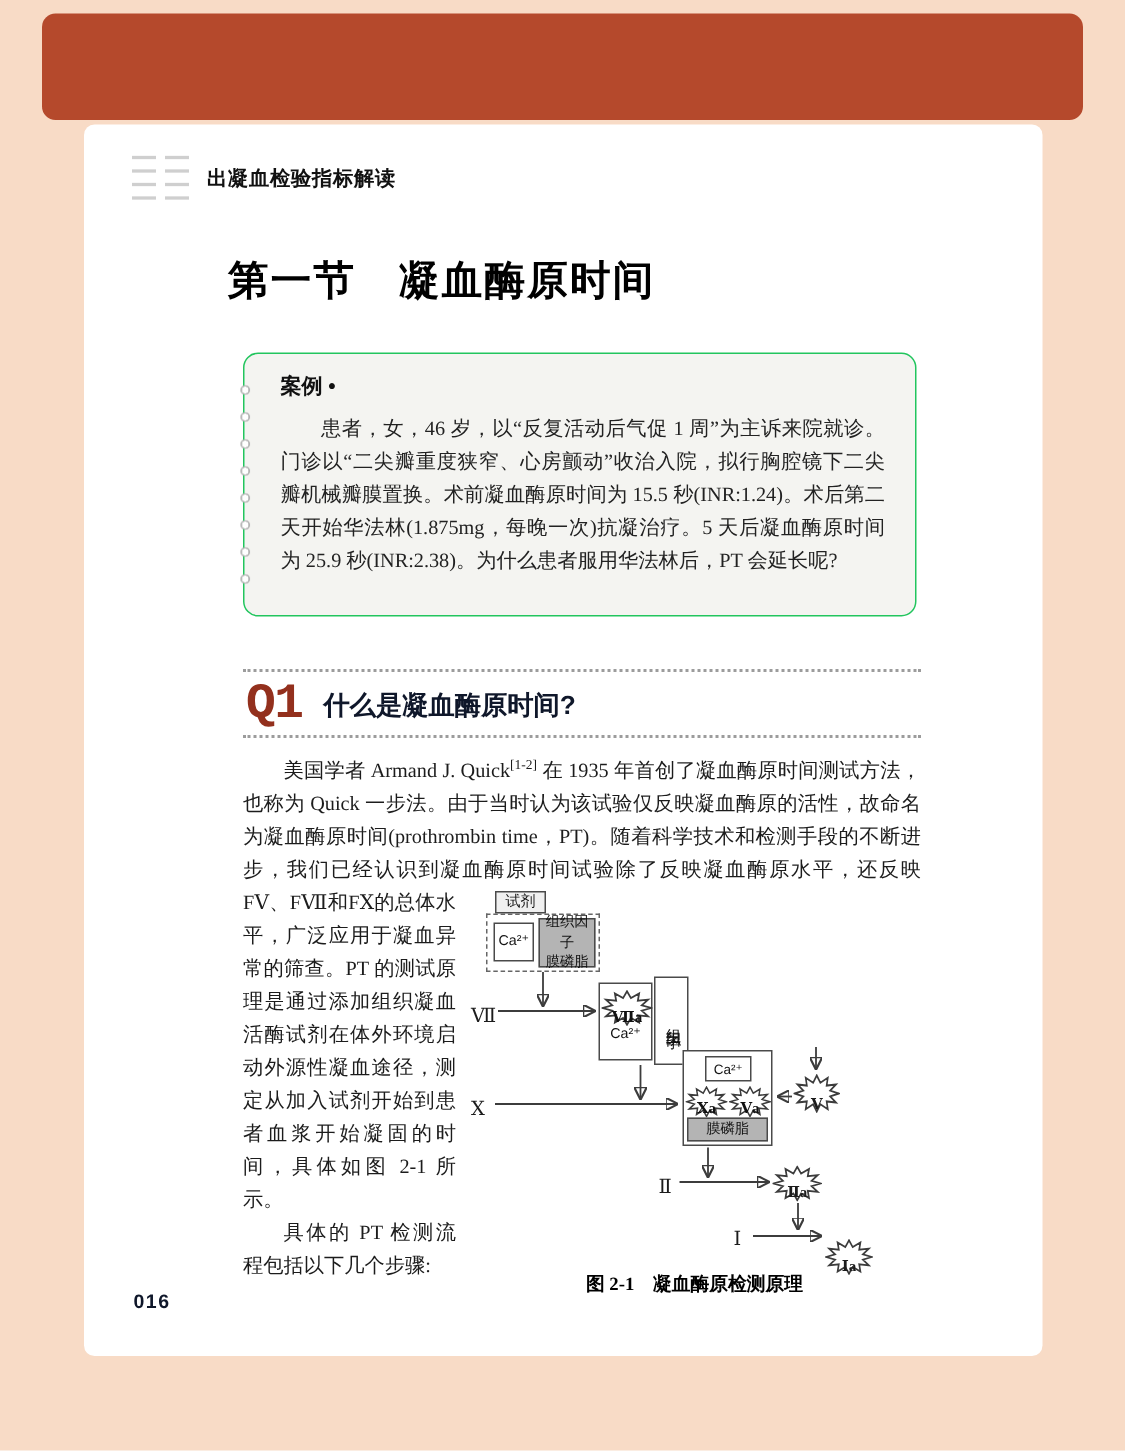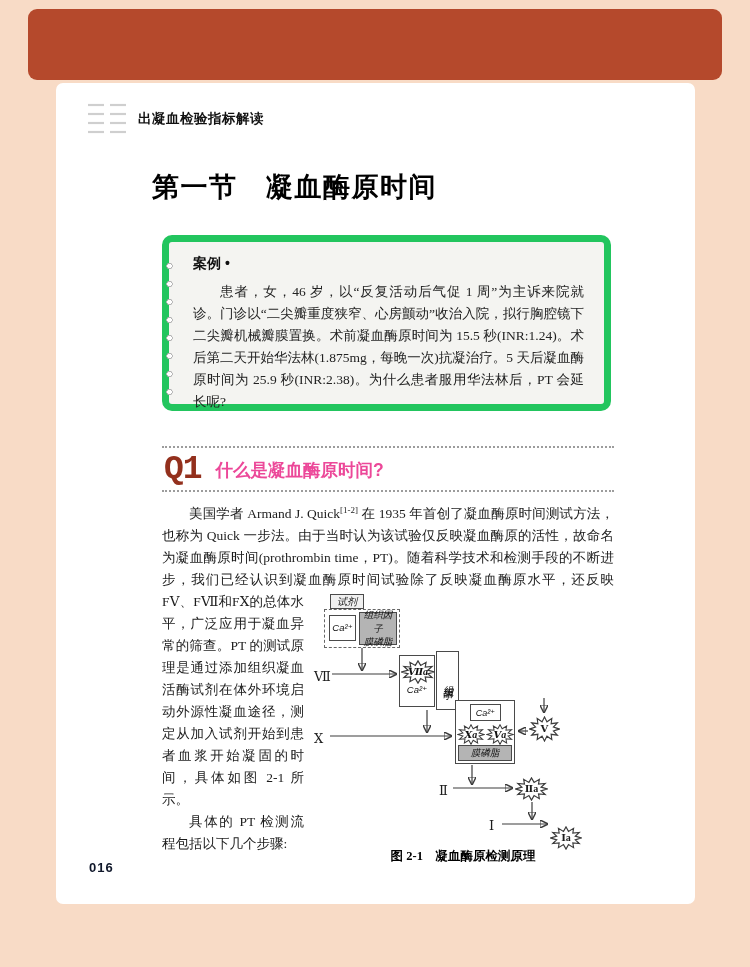--- a/index.html
+++ b/index.html
@@ -19,53 +19,53 @@
   .page-header { position:absolute; left:32px; top:19px; display:flex; align-items:center; gap:12px; }
   .lines-icon { display:block; }
   .book-title { font-family:"Liberation Sans","DejaVu Sans",sans-serif; font-weight:bold;
                 font-size:13.5px; color:#111; letter-spacing:.5px; }
 
   .section-title { position:absolute; left:96px; top:86px; font-size:27px; font-weight:bold;
                    letter-spacing:1.5px; color:#000; }
 
   
   .case-box { position:absolute; left:106px; top:152px; width:449px; height:176px;
-              background:#f4f4f1; border:7px solid #22c55e; border-radius:10px;
+              background:#f4f4f1; border:1px solid #22c55e; border-radius:10px;
               padding:13px 20px 0 24px; }
   .case-holes { position:absolute; left:-4px; top:15px; width:9px; height:148px;
       background-image:radial-gradient(circle at 4.5px 9px, #ffffff 2.1px, #b3b3b3 2.3px, #b3b3b3 3px, rgba(0,0,0,0) 3.4px);
       background-size:9px 18px; background-repeat:repeat-y; }
   .case-label { font-family:"Liberation Sans","DejaVu Sans",sans-serif; font-weight:bold;
                 font-size:14px; color:#111; margin-bottom:8px; }
   .case-text { font-size:13.5px; line-height:22px; text-align:justify; text-indent:2em; color:#222; }
 
   
   .q-block { position:absolute; left:106px; top:363px; width:452px; height:46px;
              border-top:2px dotted #9c9c9c; border-bottom:2px dotted #9c9c9c;
              display:flex; align-items:center; gap:14px; padding-left:2px; }
   .q-label { font-family:Liberation Mono, monospace; font-weight:bold;
              font-size:33px; line-height:1; color:#93301d; letter-spacing:-1px; }
   .q-question { font-family:"Liberation Sans","DejaVu Sans",sans-serif; font-weight:bold;
-                font-size:17.5px; color:#ec4899; padding-top:2px; }
+                font-size:17.5px; color:#0f172a; padding-top:2px; }
 
   
   .body { position:absolute; left:106px; top:420px; width:452px;
           font-size:13.5px; line-height:22px; text-align:justify; }
   .para { text-indent:2em; }
   sup.ref { font-size:9px; line-height:0; }
 
   
   .figure-float { float:right; width:302px; margin:3px 0 2px 8px; display:block; text-indent:0; }
   .diagram { position:relative; display:block; width:302px; height:244px;
              font-family:"Liberation Sans","DejaVu Sans",sans-serif; }
   .arrows { position:absolute; left:0; top:0; }
   .arrows path { stroke:#3c3c3c; stroke-width:1.2; fill:none; marker-end:url(#ah); }
 
   .dbox { position:absolute; border:1px solid #4a4a4a; background:#fff;
-          display:flex; align-items:center; justify-content:center; text-align:center; color:#111;font-style:italic; }
+          display:flex; align-items:center; justify-content:center; text-align:center; color:#111; }
   .dbox.gray { background:#b4b4b4; }
   .dashed { border-style:dashed; border-color:#666; background:transparent; }
 
   .tab { left:18px; top:0; width:34px; height:15px; font-size:10px; background:#f0f0f0; }
   .reagent-box { left:12px; top:15px; width:76px; height:39px; }
   .ca-a { left:17px; top:21px; width:27px; height:26px; font-size:9.5px; }
   .tf-top { left:47px; top:18px; width:38px; height:33px; font-size:9.5px;
             flex-direction:column; line-height:1.45; }
   .viia-box { left:87px; top:61px; width:36px; height:52px; }
   .ca-b { position:absolute; left:0; right:0; bottom:5px; text-align:center; font-size:9.5px; }
@@ -74,21 +74,21 @@
   .complex-box { left:143px; top:106px; width:60px; height:64px; }
   .ca-c { left:14px; top:3px; width:31px; height:17px; font-size:9px; }
   .pl-bar { left:2px; bottom:2px; width:54px; height:16px; font-size:9.5px; }
 
   .flabel { position:absolute; font-size:13px; font-family:"Liberation Serif","DejaVu Serif",serif; }
   .f7  { left:2px;  top:72px; }
   .f10 { left:2px;  top:134px; }
   .f2  { left:127px; top:186px; }
   .f1  { left:177px; top:221px; }
 
-  .burst { position:absolute; display:flex; align-items:center; justify-content:center; }
+  .burst { position:absolute; display:flex; align-items:flex-end; justify-content:center; }
   .burst-svg { position:absolute; left:0; top:0; width:100%; height:100%; }
   .burst-svg polygon { fill:#fff; stroke:#3c3c3c; stroke-width:1.4; }
   .burst-t { position:relative; font-size:10px; font-weight:bold; line-height:1;
              font-family:"Liberation Serif","DejaVu Serif",serif; }
   .b-viia { left:1px; top:4px; width:34px; height:24px; }
   .b-xa { left:1px; top:23px; width:28px; height:21px; }
   .b-va { left:30px; top:23px; width:28px; height:21px; }
   .b-v  { left:217px; top:122px; width:31px; height:26px; }
   .b-iia { left:203px; top:183px; width:33px; height:24px; }
   .b-ia { left:238px; top:232px; width:32px; height:24px; }

